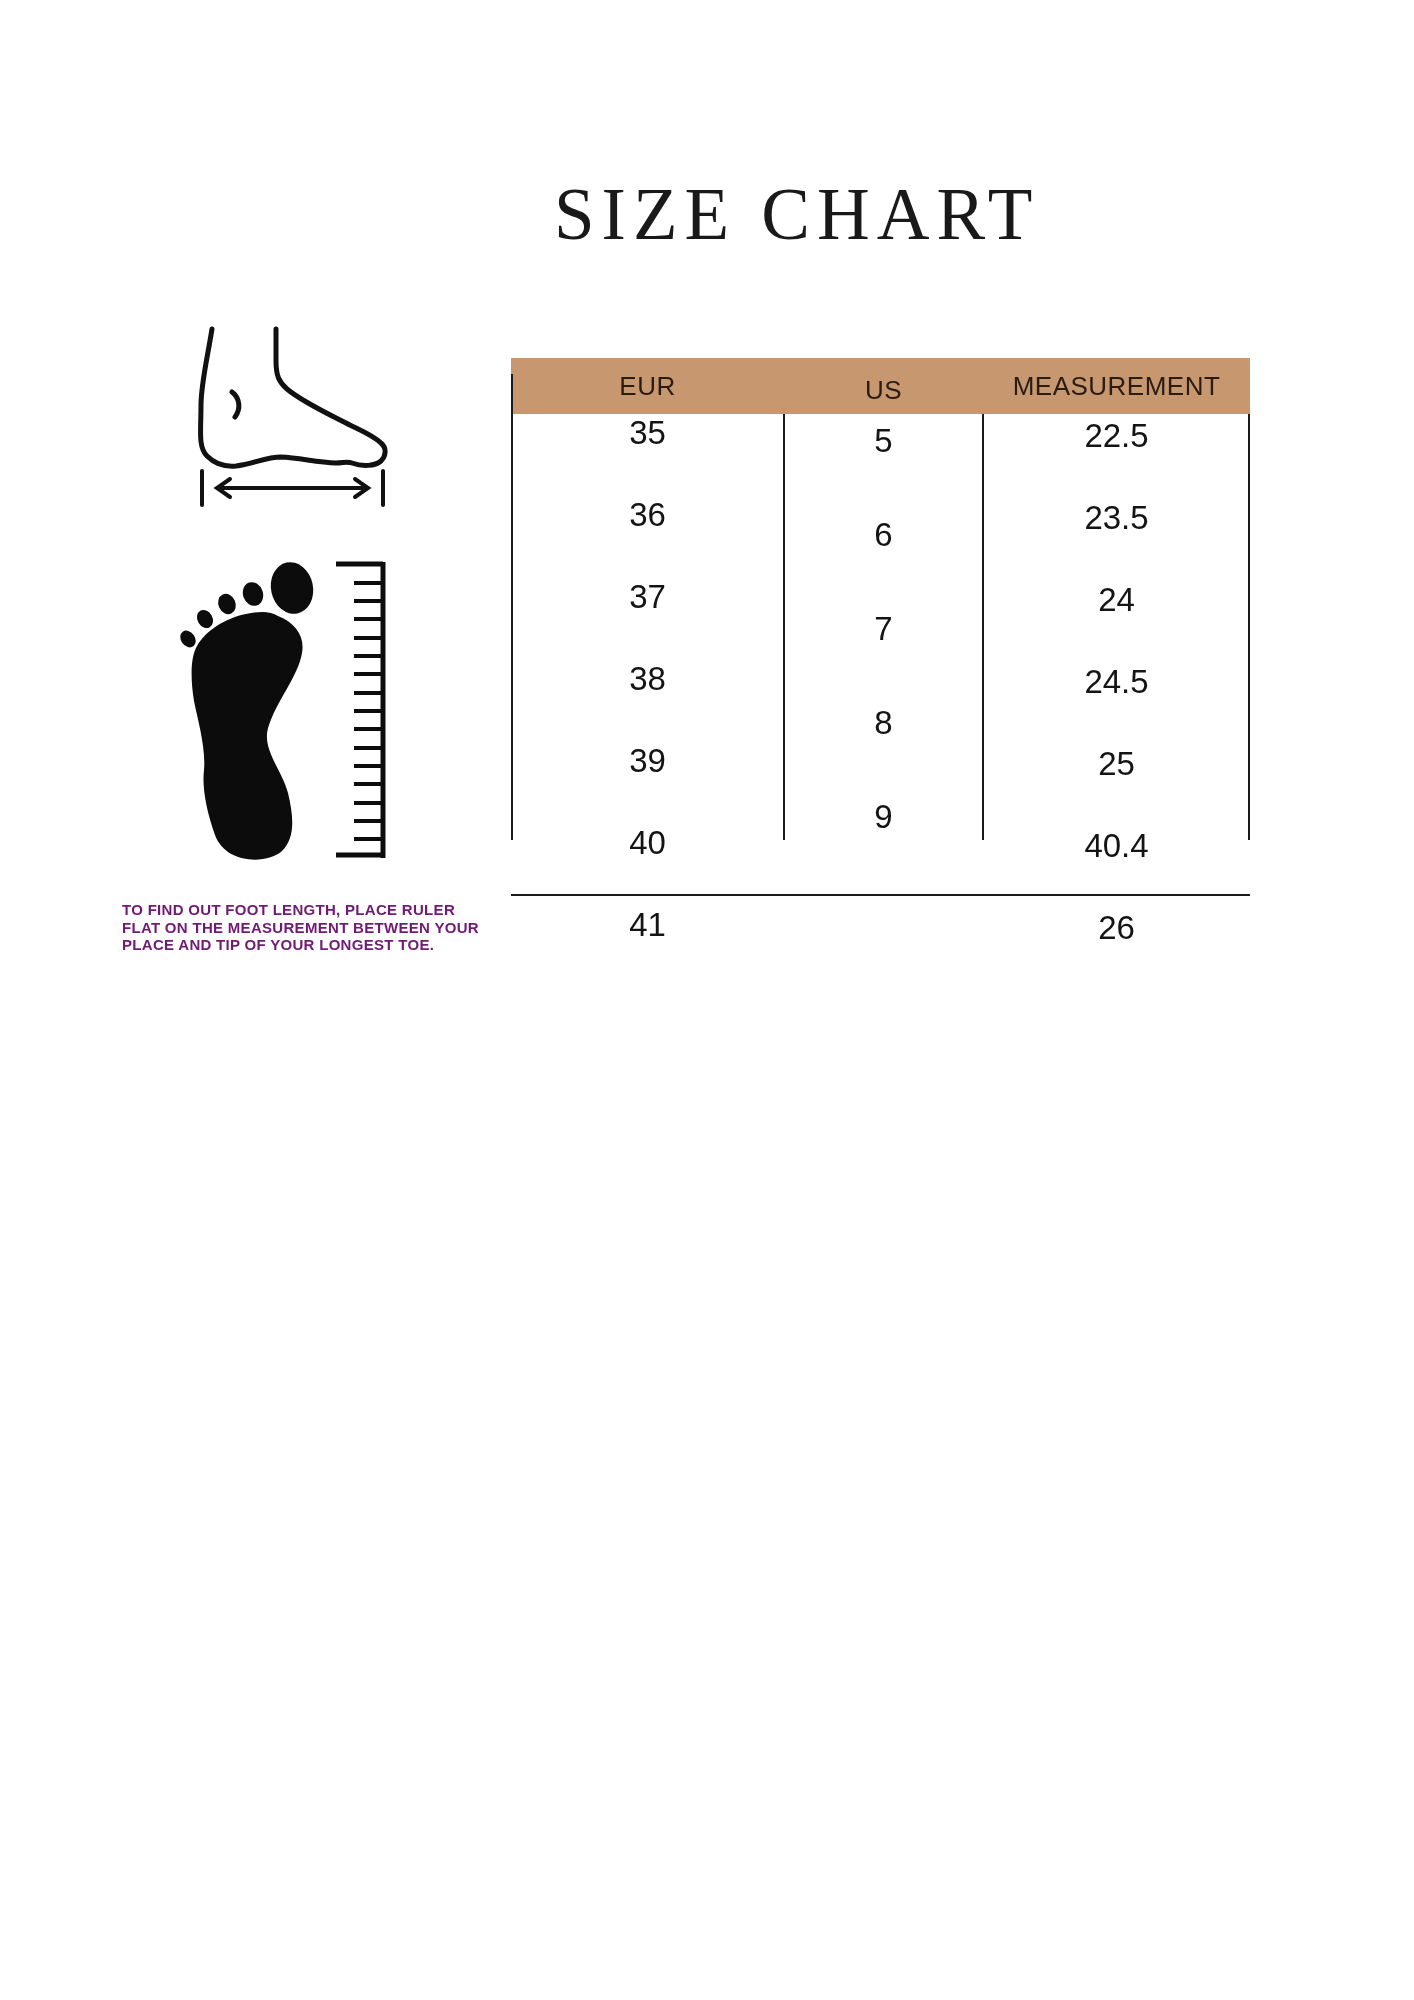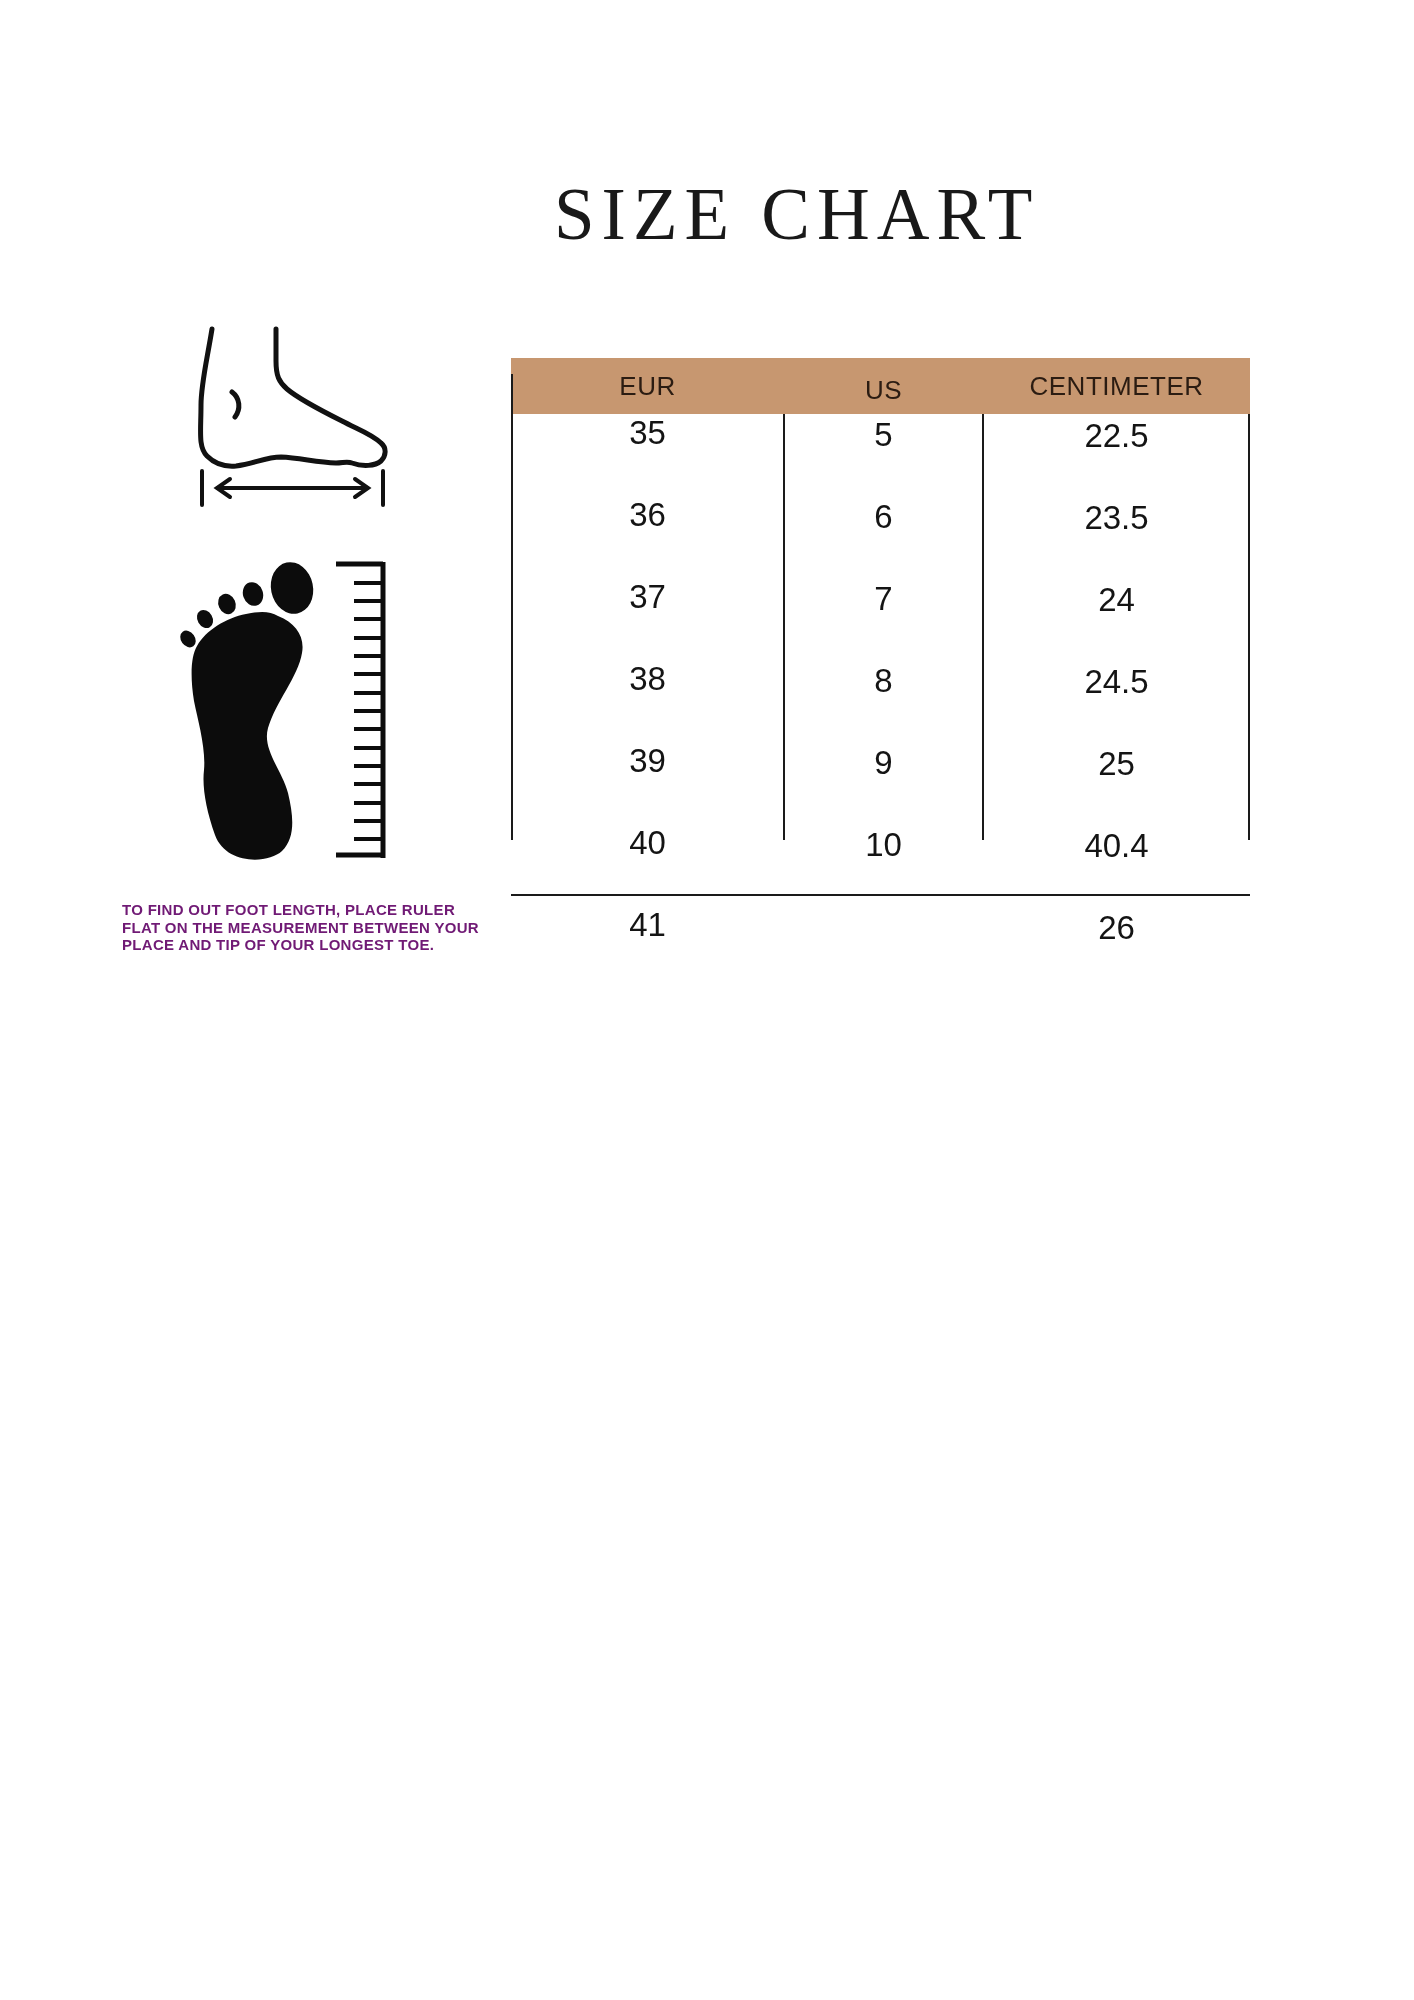--- a/index.html
+++ b/index.html
@@ -112,39 +112,38 @@
       <path d="M204,281 L231,281"></path>
       <path d="M204,299 L231,299"></path>
     </g>
   </g>
 </svg>
 
 <div class="table-area">
   <div class="thead" style="background: rgb(199, 151, 112); color: rgb(43, 28, 18);">
     <div class="th c-eur">EUR</div>
     <div class="th c-us">US</div>
-    <div class="th c-cm">CENTIMETER</div>
+    <div class="th c-cm">MEASUREMENT</div>
   </div>
   <div class="tbody">
     <div class="col c-eur">
       <div class="cell">35</div>
       <div class="cell">36</div>
       <div class="cell">37</div>
       <div class="cell">38</div>
       <div class="cell">39</div>
       <div class="cell">40</div>
       <div class="cell">41</div>
     </div>
     <div class="col c-us">
       <div class="cell">5</div>
       <div class="cell">6</div>
       <div class="cell">7</div>
       <div class="cell">8</div>
       <div class="cell">9</div>
-      <div class="cell">10</div>
     </div>
     <div class="col c-cm">
       <div class="cell">22.5</div>
       <div class="cell">23.5</div>
       <div class="cell">24</div>
       <div class="cell">24.5</div>
       <div class="cell">25</div>
       <div class="cell">40.4</div>
       <div class="cell">26</div>
     </div>

